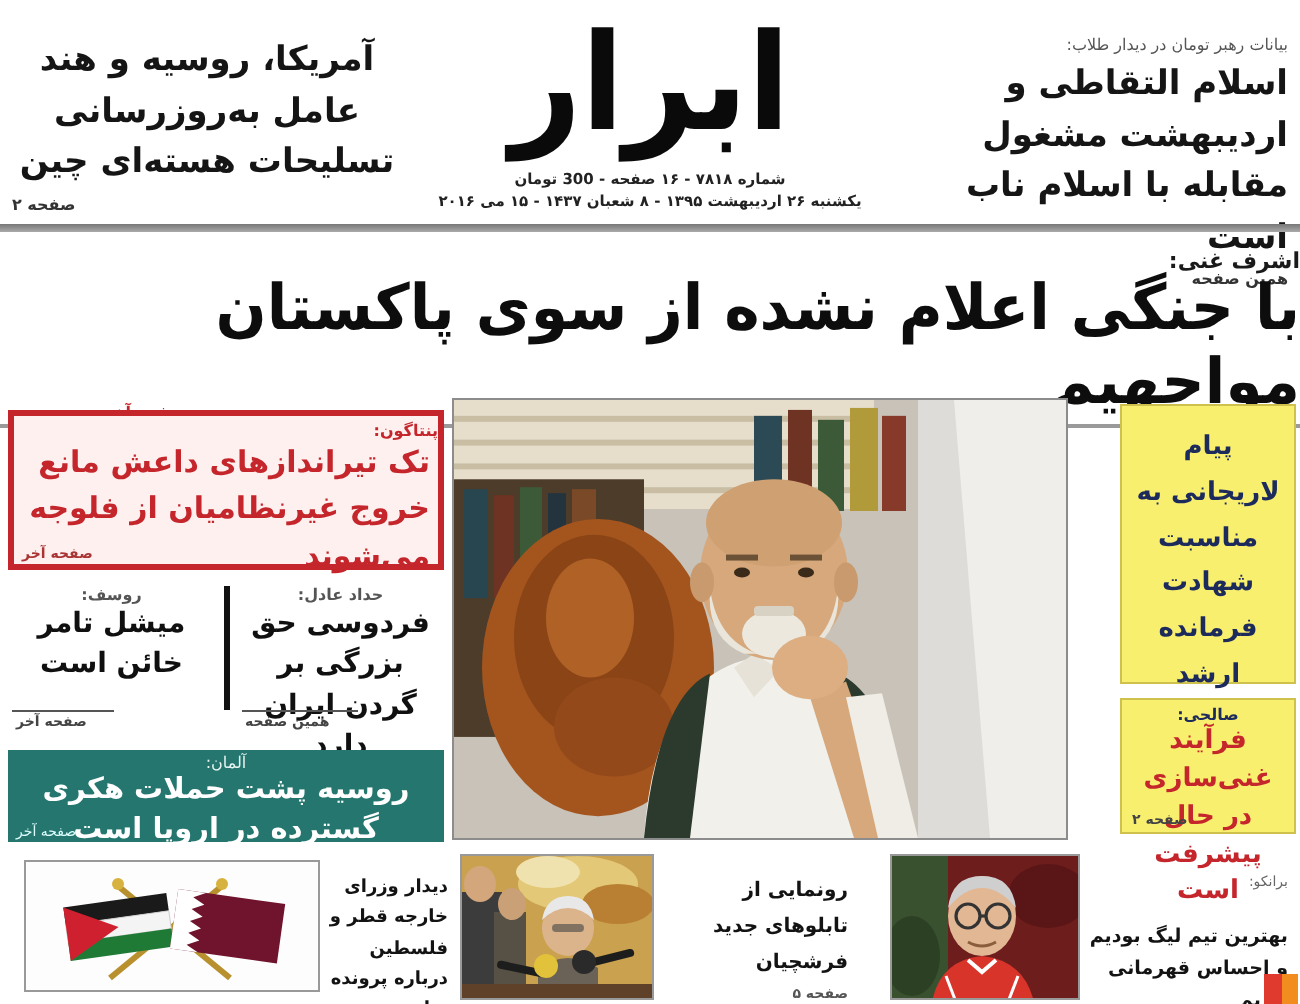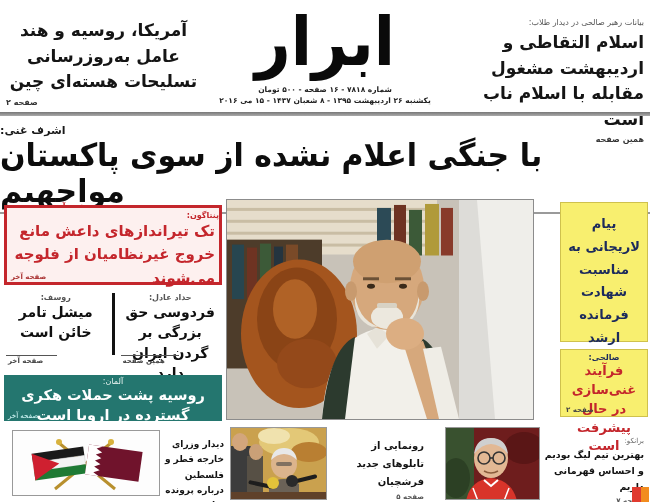--- a/index.html
+++ b/index.html
@@ -21,21 +21,21 @@
   .masthead { position:absolute; top:0; right:195px; left:195px; text-align:center; }
   .masthead-title {
     font-size:62px; font-weight:bold; color:#0a0a0a; line-height:1.35;
     transform:scaleY(1.08); letter-spacing:2px;
   }
   .masthead-info { font-size:7.5px; color:#222; font-weight:bold; line-height:1.5; }
   .header-bar { position:absolute; top:112px; right:0; left:0; height:4px;
     background:linear-gradient(#777,#aaa); }
   
   .lead { position:absolute; top:117px; right:0; left:0; height:97px;
-    border-bottom:2px solid #9a9a9a; text-align:left; }
+    border-bottom:2px solid #9a9a9a; text-align:right; }
   .lead-kicker { font-size:11px; font-weight:bold; color:#1a1a1a; margin-top:7px; }
   .lead-headline { font-size:30px; font-weight:800; color:#0d0d0d; margin-top:1px;
     transform:scaleY(1.05); }
   .lead-pageref { position:absolute; left:52px; bottom:1px; font-size:8px;
     font-weight:bold; color:#c4262c; }
   
   .middle { position:absolute; top:199px; right:0; left:0; height:222px; }
   
   .left-col { position:absolute; left:4px; top:0; width:218px; height:222px; }
   .red-box { position:absolute; top:6px; right:0; left:0; height:80px;
@@ -68,21 +68,21 @@
   .yb1-title { font-size:13px; font-weight:800; color:#1c2a5c; line-height:1.75; padding:0 3px; }
   .yb1-rule { border-top:1px solid #6b6b2f; margin:4px 8px 0 8px; }
   .yb-pageref { font-size:7px; font-weight:bold; color:#333; text-align:right; padding:2px 6px 0 0; }
   .yb2-kicker { font-size:8px; color:#1c2a5c; font-weight:bold; }
   .yb2-title { font-size:13px; font-weight:800; color:#c4262c; line-height:1.45; padding:0 2px; }
   .yb2-pageref { position:absolute; left:5px; bottom:2px; font-size:7px; color:#444; font-weight:bold; }
   
   .bottom-row { position:absolute; top:425px; right:0; left:0; height:77px; }
   .brief { position:absolute; top:0; display:flex; direction:rtl; }
   .brief .brief-text { text-align:right; padding-top:12px; }
-  .brief-kicker { font-size:7px; color:#666; margin-bottom:2px; }
+  .brief-kicker { font-size:7px; color:#666; margin-bottom:16px; }
   .brief-title { font-weight:800; color:#131313; }
   .brief-pageref { font-size:7px; color:#555; font-weight:bold; margin-top:2px; }
   .photo-frame { border:1px solid #999; background:#fff; overflow:hidden; }
   .photo-frame svg { display:block; }
   .brief.flags { left:6px; width:218px; }
   .brief.flags .brief-text { width:64px; padding-left:4px; }
   .brief.flags .brief-title { font-size:9px; line-height:1.7; }
   .brief.farsh { left:224px; width:200px; }
   .brief.farsh .brief-text { width:97px; padding-left:6px; }
   .brief.farsh .brief-title { font-size:10px; line-height:1.8; }
@@ -94,28 +94,28 @@
   .corner-logo .half-r { flex:1; background:#e03a2f; }
 </style>
 </head>
 <body>
 
 <div id="paper">
 
   <div class="header">
 
     <div class="corner-brief right">
-      <div class="corner-kicker">بیانات رهبر صالحی در دیدار طلاب:</div>
+      <div class="corner-kicker">بیانات رهبر تومان در دیدار طلاب:</div>
       <div class="corner-title">اسلام التقاطی و اردیبهشت مشغول مقابله با اسلام ناب است</div>
       <div class="corner-pageref">همین صفحه</div>
     </div>
 
     <div class="masthead">
       <div class="masthead-title">ابرار</div>
-      <div class="masthead-info">شماره ۷۸۱۸ - ۱۶ صفحه - ۵۰۰ تومان</div>
+      <div class="masthead-info">شماره ۷۸۱۸ - ۱۶ صفحه - 300 تومان</div>
       <div class="masthead-info">یکشنبه ۲۶ اردیبهشت ۱۳۹۵ - ۸ شعبان ۱۴۳۷ - ۱۵ می ۲۰۱۶</div>
     </div>
 
     <div class="corner-brief left">
       <div class="corner-title">آمریکا، روسیه و هند عامل به‌روزرسانی تسلیحات هسته‌ای چین</div>
       <div class="corner-pageref">صفحه ۲</div>
     </div>
 
     <div class="header-bar"></div>
   </div>

